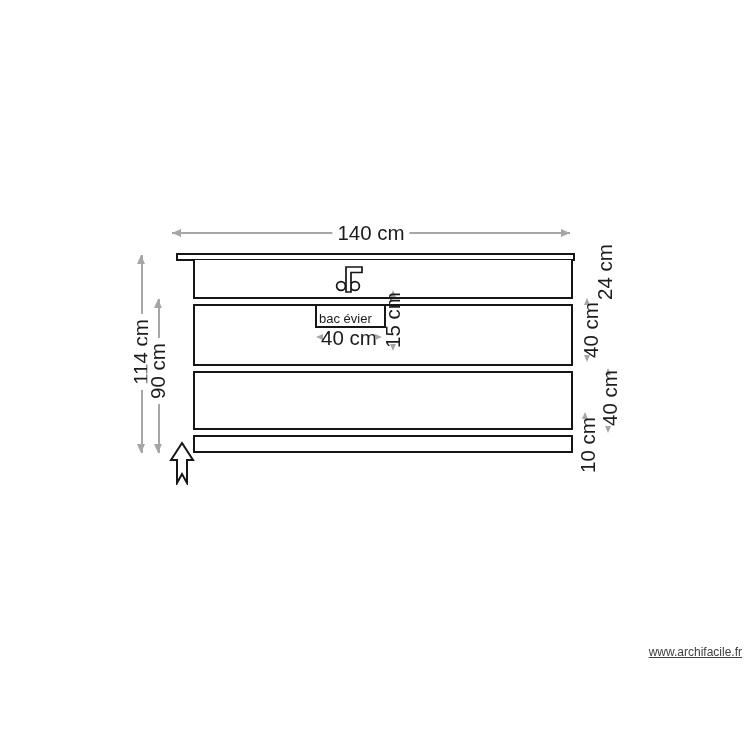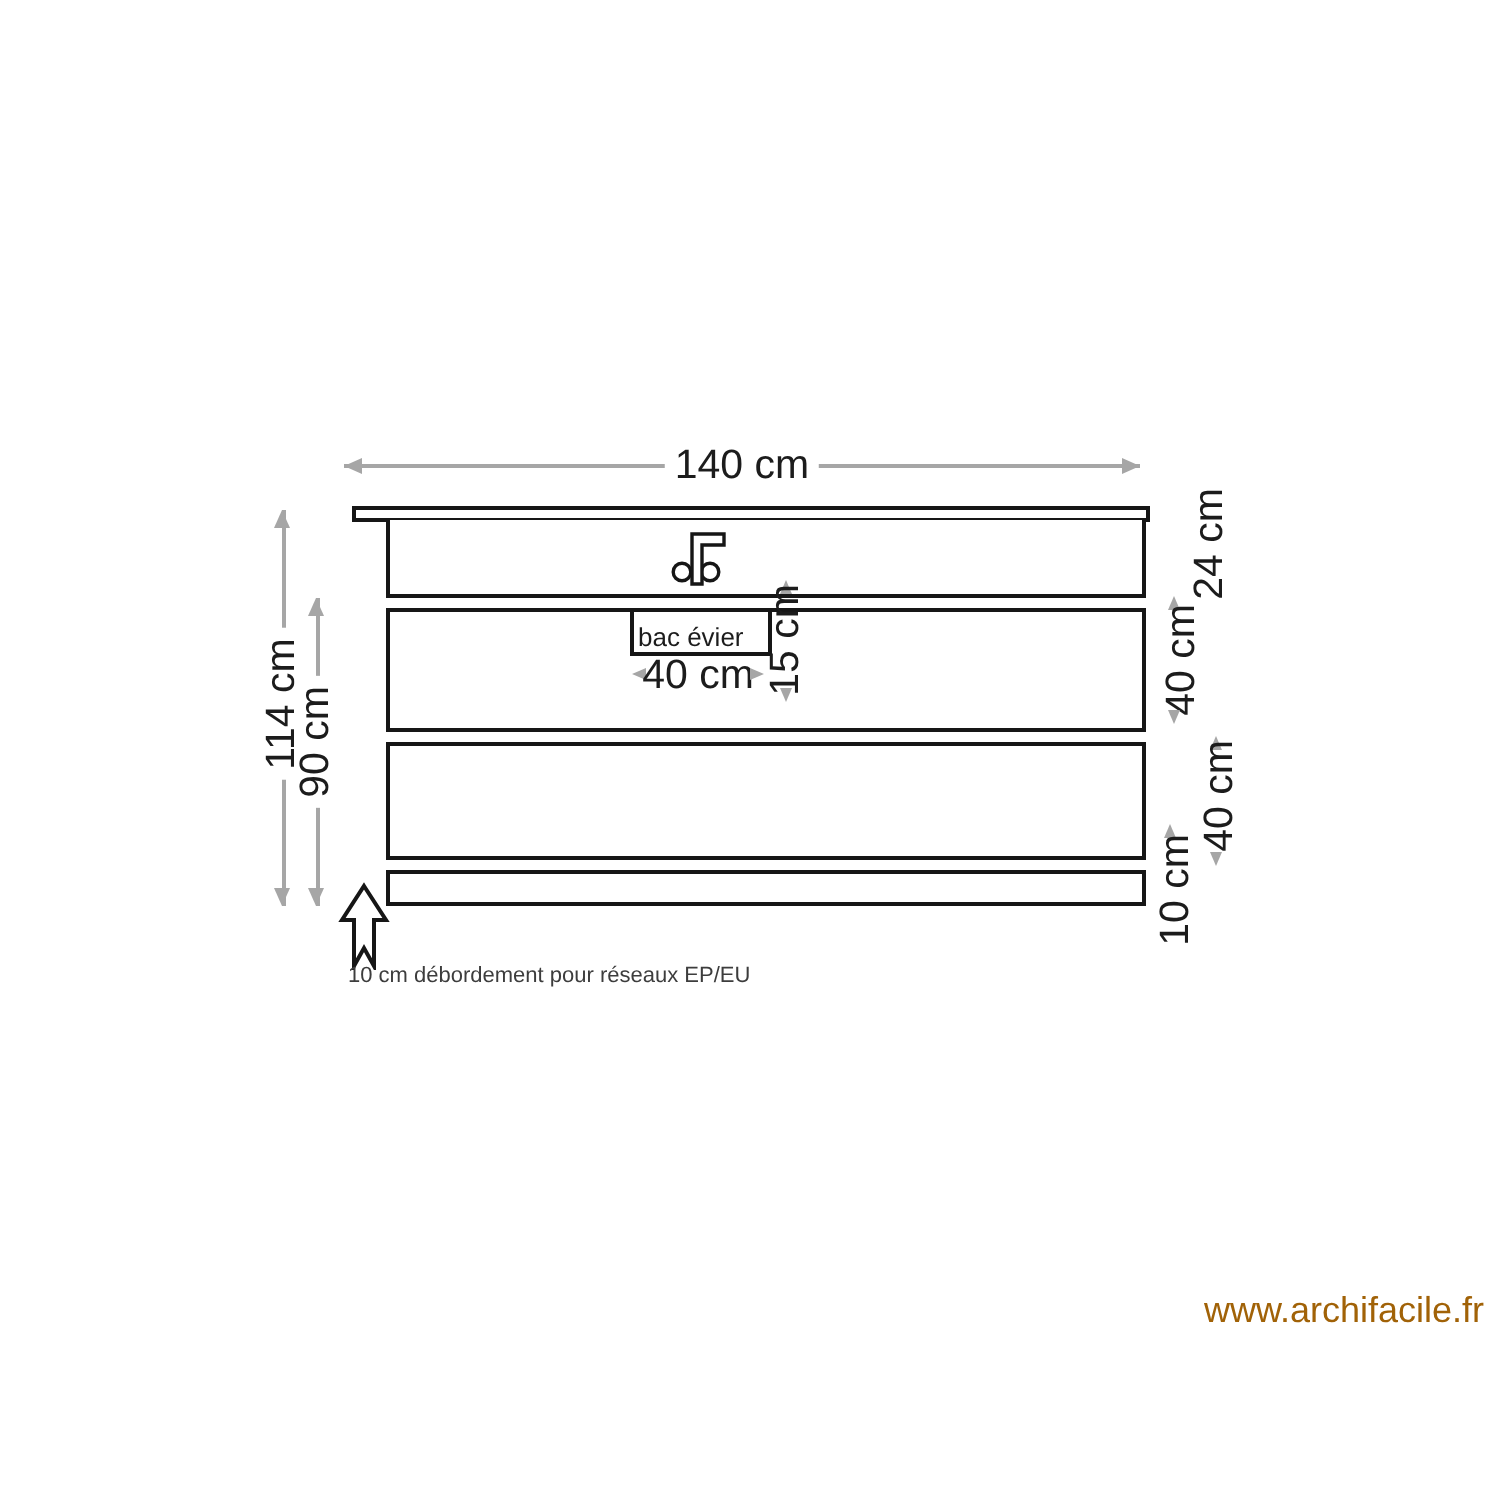--- a/index.html
+++ b/index.html
@@ -45,21 +45,21 @@
     position:absolute;font-size:20.5px;line-height:1.05;color:#1c1c1c;white-space:nowrap;
     transform:translate(-50%,-50%);background:#fff;padding:0 5px;
   }
   .dimlabel.rot{transform:translate(-50%,-50%) rotate(-90deg);}
   .dimlabel.nobg{background:transparent;padding:0;}
   
   .note{
     position:absolute;left:174px;top:482px;font-size:11px;color:#3d3d3d;white-space:nowrap;
   }
   .watermark{
-    position:absolute;right:8px;top:645px;font-size:18px;color:#a16207;white-space:nowrap;
+    position:absolute;right:8px;top:645px;font-size:12px;color:#404040;white-space:nowrap;text-decoration:underline;
   }
 </style>
 </head>
 <body>
 
 <div class="canvas">
 
   <div class="countertop"></div>
   <div class="cab-body"></div>
   <div class="divider d1"></div>
@@ -108,17 +108,16 @@
   <span class="dimlabel nobg" style="left:349px;top:338px;">40 cm</span>
   <div class="arr sm right" style="left:375px;top:334px;"></div>
 
   <div class="arr sm up" style="left:390px;top:290px;"></div>
   <span class="dimlabel rot nobg" style="left:393px;top:320px;">15 cm</span>
   <div class="arr sm down" style="left:390px;top:344px;"></div>
 
   <svg class="svgshape" style="left:169px;top:441px;" width="26" height="44" viewBox="0 0 26 44">
     <polygon points="13,2 24,19 18,19 18,42 13,33 8,42 8,19 2,19" fill="#fff" stroke="#161616" stroke-width="2" stroke-linejoin="miter"></polygon>
   </svg>
-  <div class="note">10 cm débordement pour réseaux EP/EU</div>
 
   <div class="watermark">www.archifacile.fr</div>
 
 </div>
 
 </body></html>

